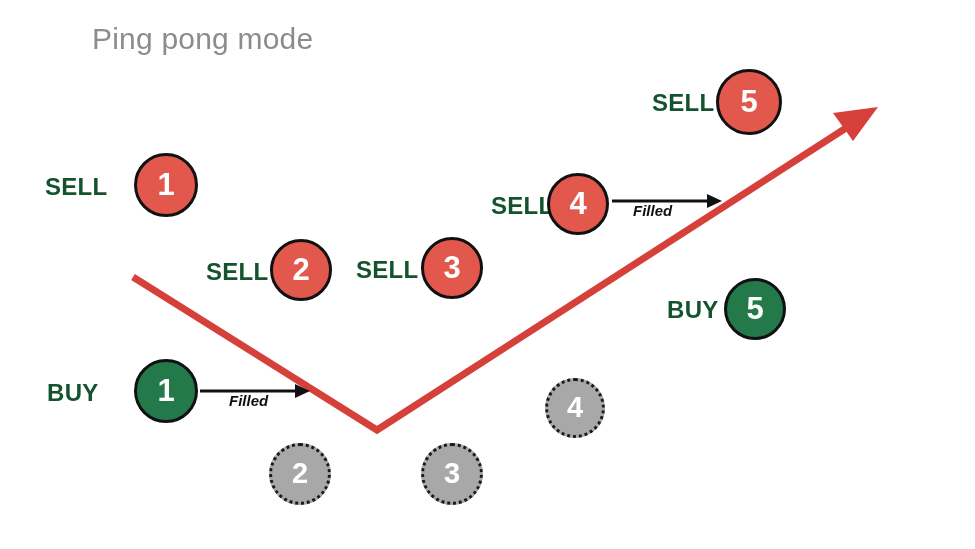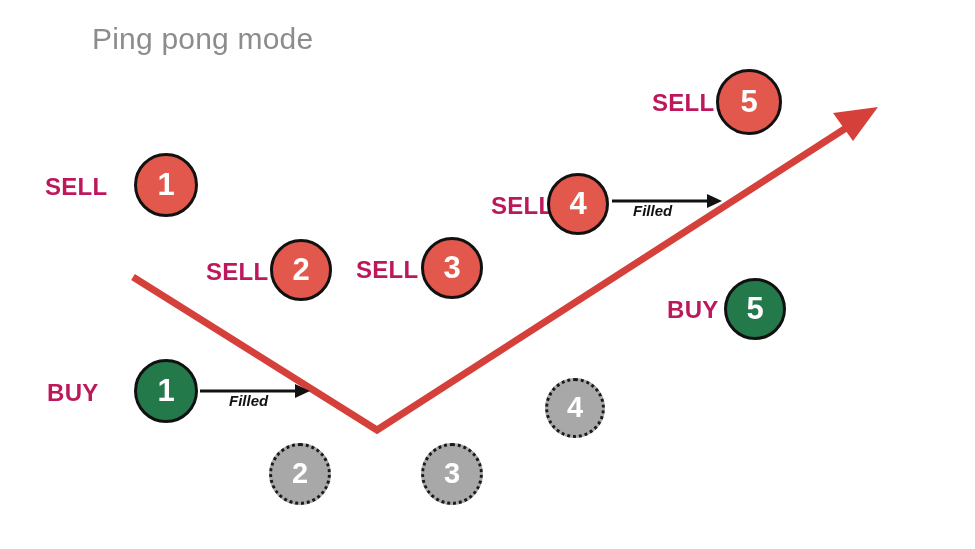--- a/index.html
+++ b/index.html
@@ -68,21 +68,21 @@
     border: 3px dotted #1a1a1a;
     font-size: 29px;
   }
   .node-num {
     transform: translateY(-1px);
   }
   .side-label {
     position: absolute;
     font-size: 24px;
     font-weight: 700;
-    color: #be185d;
+    color: #14532d;
     letter-spacing: 0.3px;
     white-space: nowrap;
     z-index: 3;
   }
   .filled-label {
     position: absolute;
     font-size: 15px;
     font-style: italic;
     font-weight: 700;
     color: #111111;

